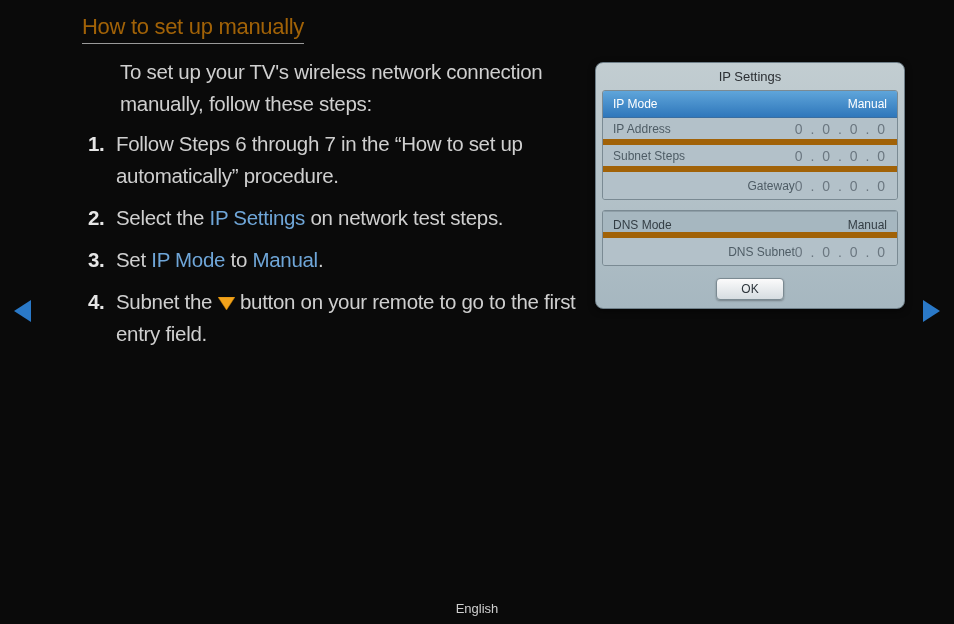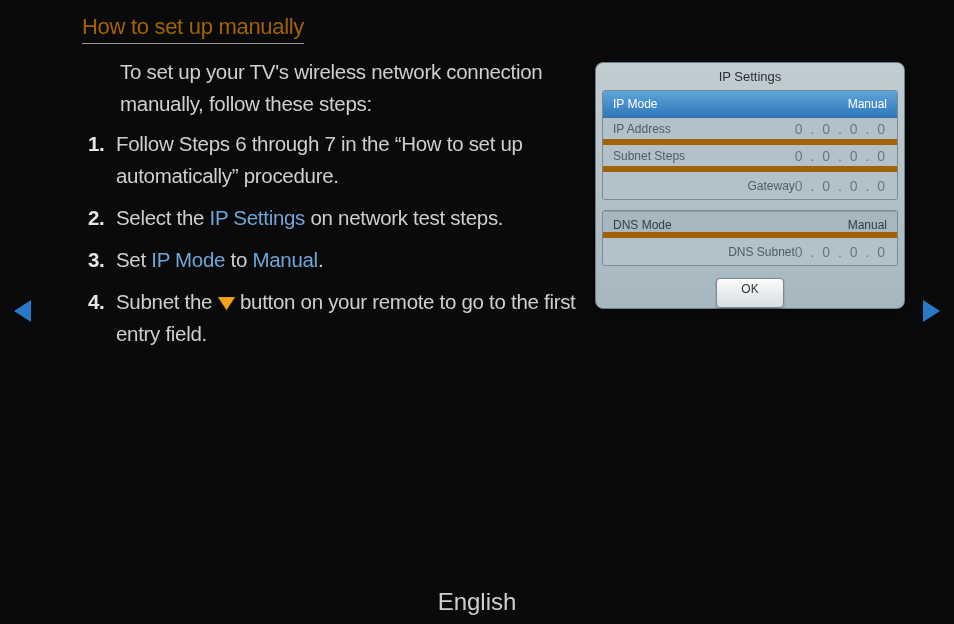--- a/index.html
+++ b/index.html
@@ -110,21 +110,21 @@
     background: #a6b7c0;
     color: #333d44;
     border-top: 1px solid #8e9ea7;
     align-items: flex-end;
   }
   .row.dns-mode .val { color: #333d44; letter-spacing: normal; font-size:12px;}
   .rows.second { margin-top: 10px; }
   .ok-btn {
     display: block;
     width: 68px;
-    height: 30px;
+    height: 22px;
     margin: 12px auto 16px auto;
     border-radius: 4px;
     background: linear-gradient(#fbfbfb, #d6dde1);
     border: 1px solid #7b8a92;
     text-align: center;
     line-height: 20px;
     font-size: 12px;
     color: #2e363c;
     box-shadow: 0 1px 2px rgba(0,0,0,0.3);
   }
@@ -145,21 +145,21 @@
     border-top: 11px solid transparent;
     border-bottom: 11px solid transparent;
     border-left: 17px solid #2a79c8;
   }
   .footer-lang {
     position: absolute;
     left: 0; right: 0;
     bottom: 8px;
     text-align: center;
     color: #cfcfcf;
-    font-size: 24px;
+    font-size: 13px;
   }
 </style>
 </head>
 <body>
 
 <div class="page-title">How to set up manually</div>
 
 <div class="intro">To set up your TV's wireless network connection manually, follow these steps:</div>
 
 <div class="steps">

